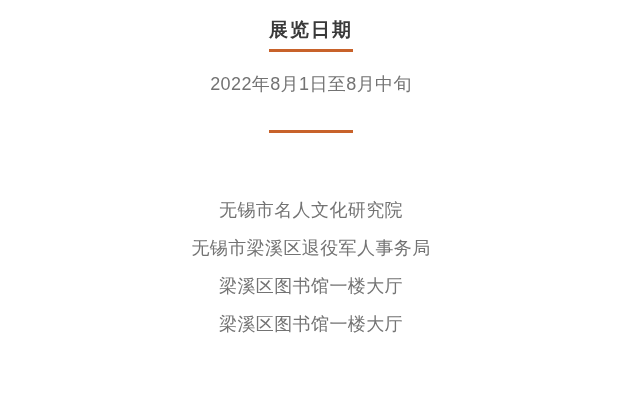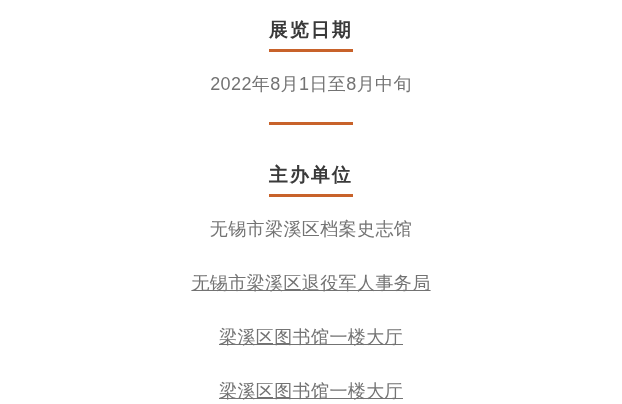--- a/index.html
+++ b/index.html
@@ -51,21 +51,21 @@
   .body-line {
     font-size: 18px;
     color: #737373;
     line-height: 1.45;
     text-align: right;
     letter-spacing: 0.4px;
     white-space: nowrap;
   }
   .gap-after-rule { height: 19px; }
   .gap-section { height: 26px; }
-  .list-line + .list-line { margin-top: 28px; text-decoration: underline; }
+  .list-line + .list-line { margin-top: 12px; }
   .first-body { margin-top: 0; }
 </style>
 </head>
 <body>
 
 <div class="page">
 
   <div class="section">
     <div class="heading-wrap">
       <div class="heading">展览日期</div>
@@ -80,24 +80,20 @@
   <div class="section">
     <div class="heading-wrap">
       <div class="heading-rule" style="background: rgb(200, 98, 42);"></div>
     </div>
     <div class="gap-after-rule"></div>
   </div>
 
   <div class="gap-section"></div>
 
   <div class="section">
-    <div class="heading-wrap">
-      <div class="heading">主办单位</div>
-      <div class="heading-rule" style="background: rgb(200, 98, 42);"></div>
-    </div>
     <div class="gap-after-rule"></div>
-    <div class="body-line list-line first-body">无锡市梁溪区档案史志馆</div>
+    <div class="body-line list-line first-body">无锡市名人文化研究院</div>
     <div class="body-line list-line">无锡市梁溪区退役军人事务局</div>
     <div class="body-line list-line">梁溪区图书馆一楼大厅</div>
     <div class="body-line list-line">梁溪区图书馆一楼大厅</div>
   </div>
 
 </div>
 
 </body></html>

